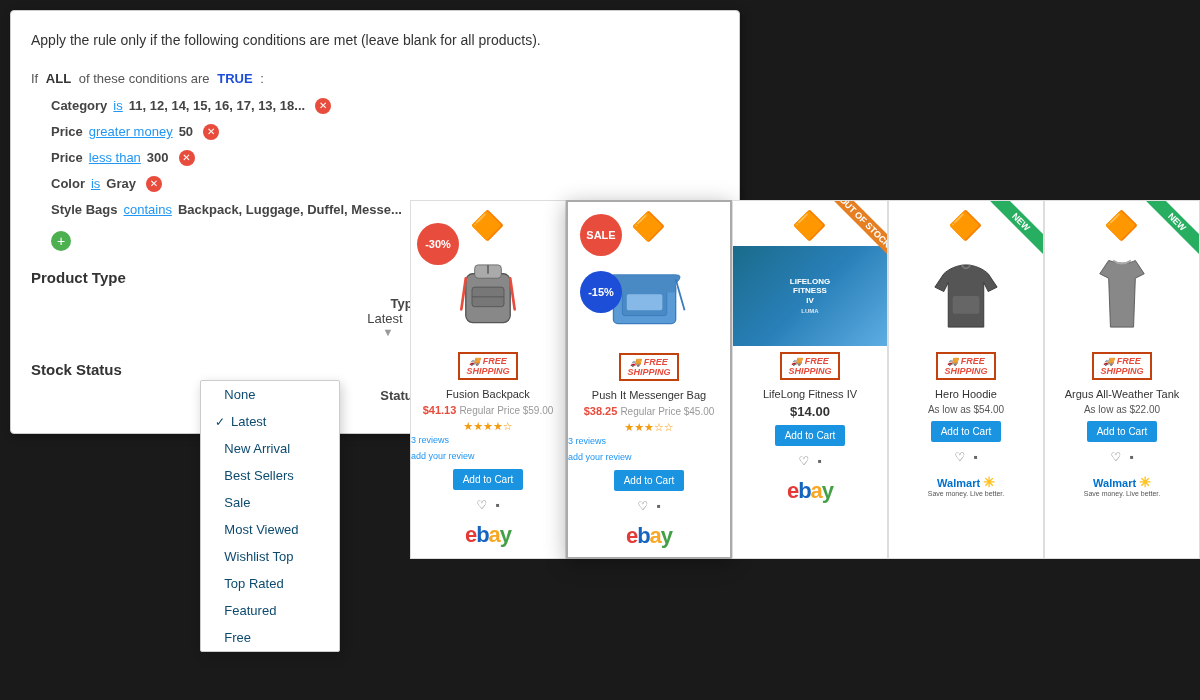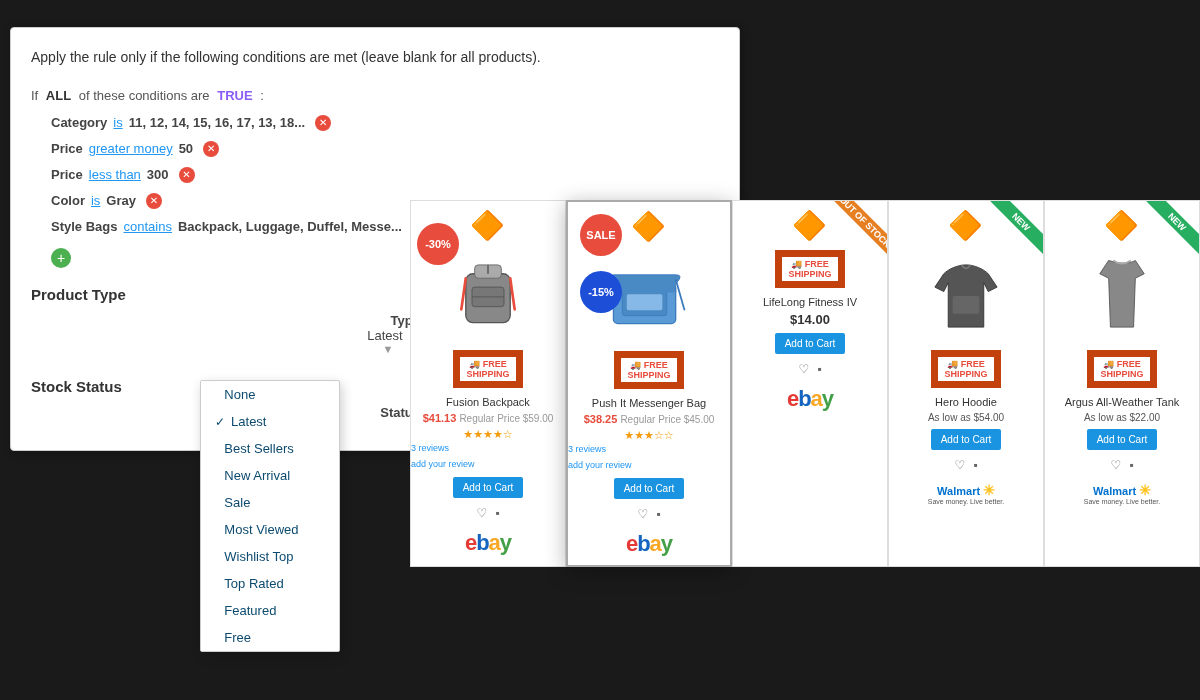--- a/index.html
+++ b/index.html
@@ -8,21 +8,21 @@
       height: 700px;
       background: #1a1a1a;
       font-family: Arial, sans-serif;
       overflow: hidden;
       position: relative;
     }
 
     
     .rule-panel {
       position: absolute;
-      top: 27px;
+      top: 10px;
       left: 10px;
       width: 730px;
       background: #fff;
       border: 1px solid #ccc;
       border-radius: 4px;
       padding: 20px;
       z-index: 10;
       box-shadow: 2px 2px 10px rgba(0,0,0,0.3);
     }
 
@@ -227,25 +227,26 @@
 
     .free-shipping {
       text-align: center;
       padding: 4px;
     }
 
     .free-shipping-badge {
       display: inline-flex;
       align-items: center;
       gap: 3px;
-      border: 7px solid #c2410c;
+      border: 2px solid #c2410c;
       padding: 2px 6px;
       font-size: 9px;
       color: #e74c3c;
       font-weight: bold;
+      font-style: italic;
     }
 
     .product-name {
       font-size: 11px;
       color: #333;
       text-align: center;
       padding: 4px 6px 2px;
     }
 
     .product-price {
@@ -381,21 +382,21 @@
 </head>
 <body>
 
 <div class="rule-panel">
   <div class="rule-panel-title">Apply the rule only if the following conditions are met (leave blank for all products).</div>
 
   <div class="conditions-header">
     <span>If</span>
     <span class="keyword" style="font-weight:bold;color:#333;margin:0 4px;">ALL</span>
     <span>of these conditions are</span>
-    <span class="keyword" style="font-weight:bold;color:#8b5cf6;margin:0 4px;">TRUE</span>
+    <span class="keyword" style="font-weight:bold;color:#1d4ed8;margin:0 4px;">TRUE</span>
     <span>:</span>
   </div>
 
   
   <div id="conditions-container">
       <div class="condition-row">
     <span class="cond-label">Category</span>
     <span class="cond-op">is</span>
     <span class="cond-val">11, 12, 14, 15, 16, 17, 13, 18...</span>
     <span class="cond-remove">✕</span>
@@ -448,25 +449,25 @@
     <div class="dropdown-item">
       <span class="check">&nbsp;</span>
       <span>None</span>
     </div>
     <div class="dropdown-item selected">
       <span class="check">✓</span>
       <span>Latest</span>
     </div>
     <div class="dropdown-item">
       <span class="check">&nbsp;</span>
+      <span>New Arrival</span>
+    </div>
+    <div class="dropdown-item">
+      <span class="check">&nbsp;</span>
       <span>Best Sellers</span>
-    </div>
-    <div class="dropdown-item">
-      <span class="check">&nbsp;</span>
-      <span>New Arrival</span>
     </div>
     <div class="dropdown-item">
       <span class="check">&nbsp;</span>
       <span>Sale</span>
     </div>
     <div class="dropdown-item">
       <span class="check">&nbsp;</span>
       <span>Most Viewed</span>
     </div>
     <div class="dropdown-item">
@@ -577,20 +578,25 @@
       </div>
     </div>
   </div>
     <div class="product-card" style="position: relative;">
     <div class="corner-ribbon">
       <div class="corner-ribbon-inner" style="background:#e67e22;">OUT OF STOCK</div>
     </div>
     <div class="magento-logo">
       <div class="magento-icon">🔶</div>
     </div>
+    <div class="product-image" style="padding:0;height:100px;">
+        <div class="book-image">
+          <div class="book-title">LIFELONG<br>FITNESS<br>IV<br><span style="font-size:6px;opacity:0.8">LUMA</span></div>
+        </div>
+      </div>
     <div class="free-shipping">
       <span class="free-shipping-badge">🚚 FREE<br>SHIPPING</span>
     </div>
     <div class="product-name">LifeLong Fitness IV</div>
     <div class="price-main">$14.00</div>
 
     <button class="add-to-cart-btn">Add to Cart</button>
   <div class="card-actions">
     <span>♡</span>
     <span>▪</span>

